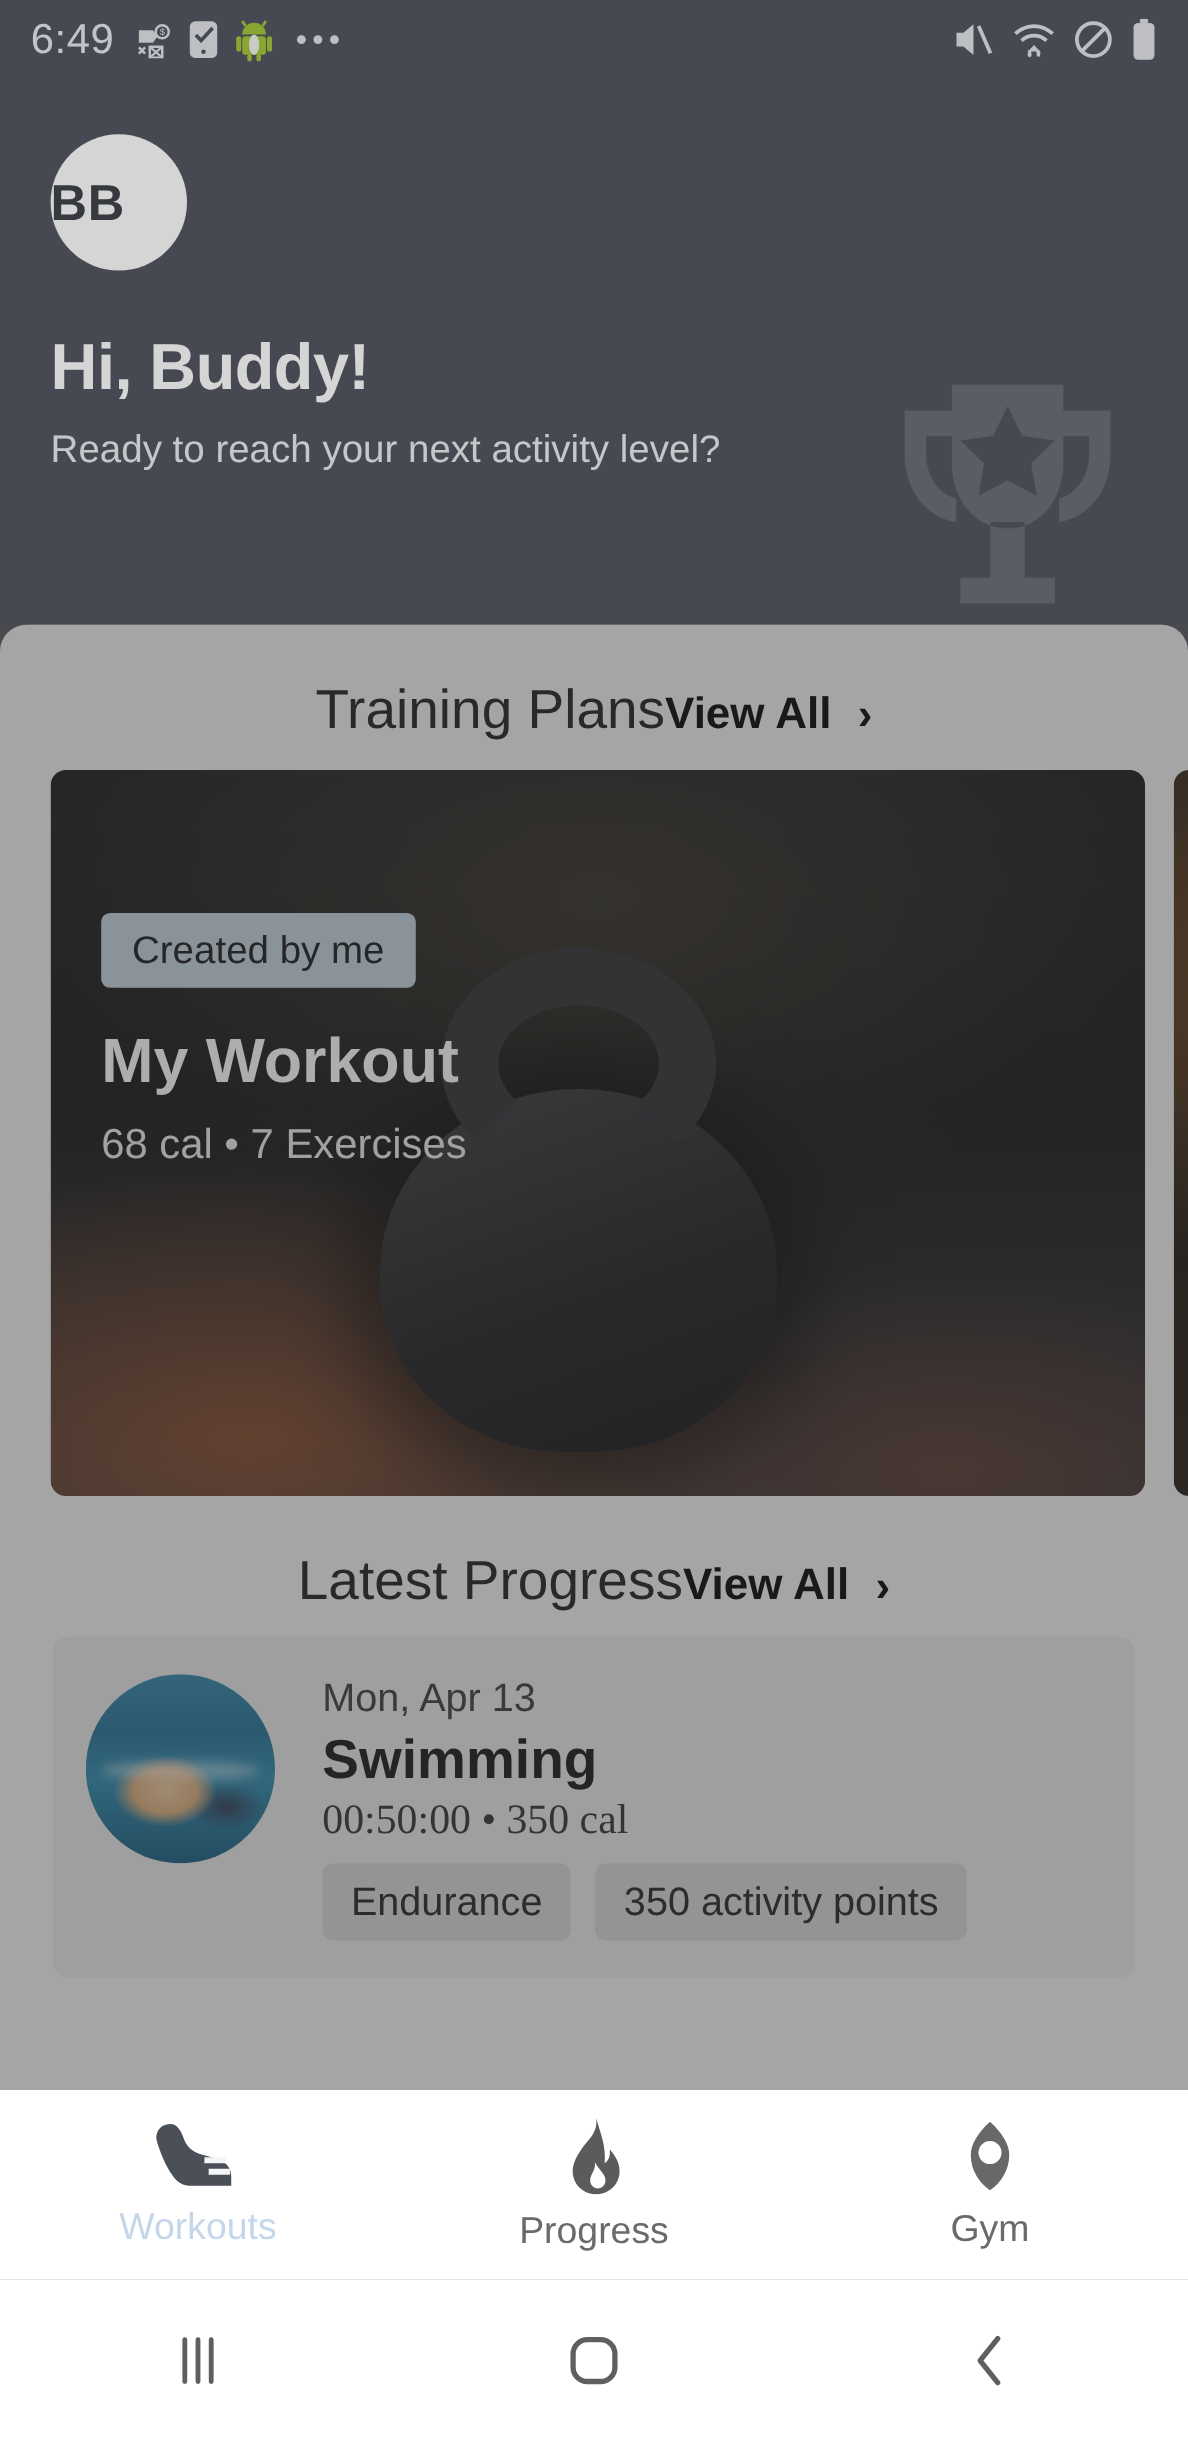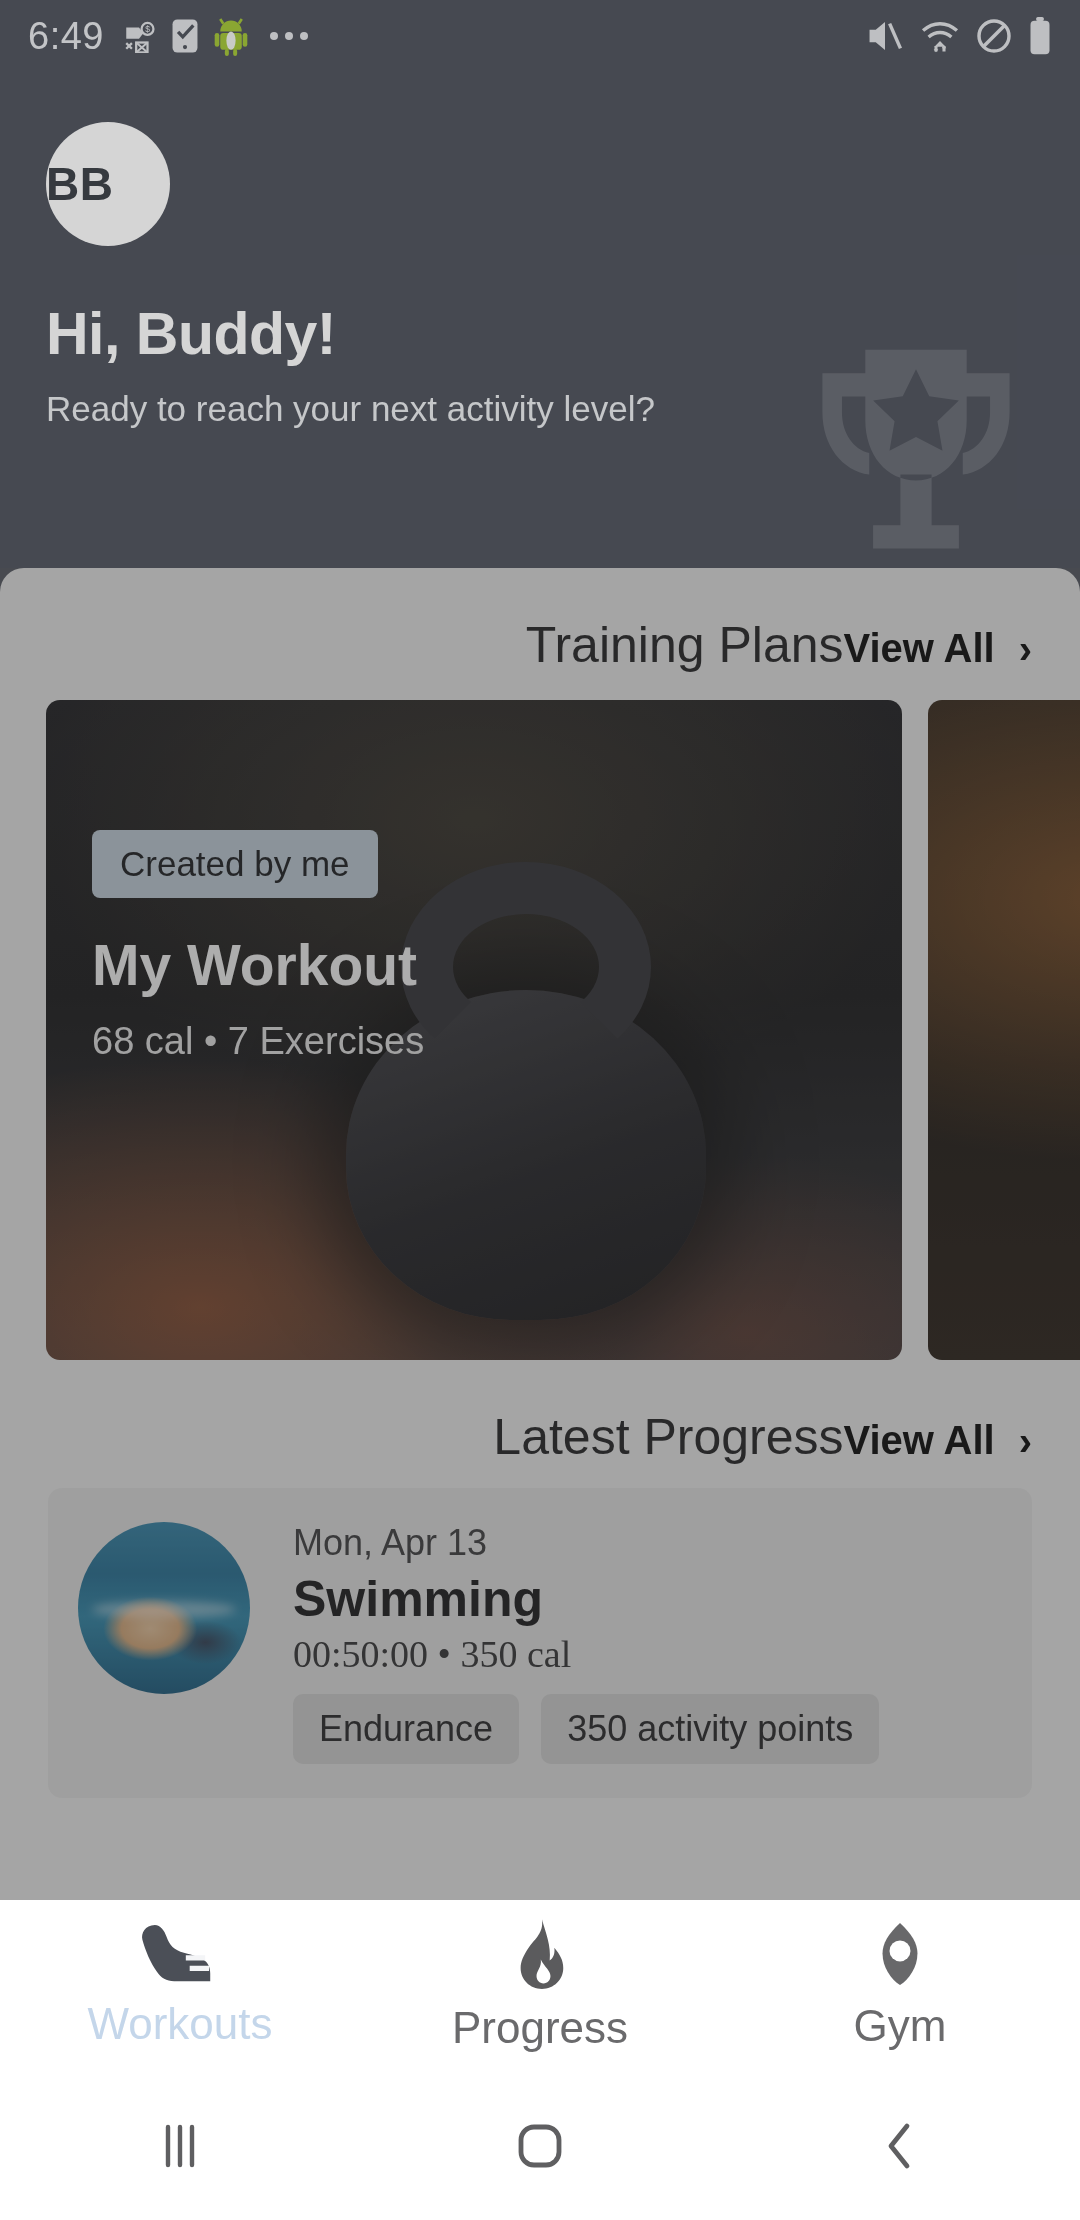--- a/index.html
+++ b/index.html
@@ -51,31 +51,31 @@
   .sheet-scrim{
     position:absolute; top:0; left:0; width:1080px; height:1332px;
     background:rgba(60,60,60,.42); z-index:40; pointer-events:none;
   }
   .header-scrim{
     position:absolute; top:0; left:0; width:1080px; height:568px;
     background:rgba(20,20,22,.18); z-index:41; pointer-events:none;
   }
 
   .section-head{
-    display:flex; align-items:baseline; justify-content:flex-end;
+    display:flex; align-items:baseline; justify-content:center;
     padding:0 48px; margin-top:48px;
   }
   .section-title{ color:#1c1c1e; font-size:50px; font-weight:400; }
   .view-all{ display:flex; align-items:center; gap:24px; color:#000000; font-size:40px;font-weight:bold; }
   .chev{ font-size:40px; line-height:1; }
 
   
   .plan-rail{ display:flex; gap:26px; padding-left:46px; margin-top:26px; }
   .plan-card{
-    position:relative; flex:0 0 auto; width:856px; height:660px;
+    position:relative; flex:0 0 auto; width:995px; height:660px;
     border-radius:14px; overflow:hidden;
     background:
       radial-gradient(120% 90% at 18% 92%, rgba(196,92,38,.55) 0%, rgba(0,0,0,0) 42%),
       radial-gradient(80% 60% at 82% 96%, rgba(150,70,40,.38) 0%, rgba(0,0,0,0) 45%),
       radial-gradient(90% 70% at 50% 18%, rgba(70,62,46,.55) 0%, rgba(0,0,0,0) 60%),
       linear-gradient(180deg,#17171a 0%,#121214 45%,#232326 78%,#2c2c30 100%);
   }
   .plan-card .kettle{
     position:absolute; left:300px; bottom:40px; width:360px; height:330px;
     border-radius:50% 50% 46% 46%;
@@ -130,21 +130,21 @@
     background:#d4d4d4; color:#222224; font-size:36px;
     padding:14px 26px; border-radius:10px; white-space:nowrap;
   }
 
   
   .bottomnav{
     position:absolute; left:0; bottom:148px; width:1080px; height:172px;
     background:#ffffff; display:flex; align-items:center; z-index:60;
   }
   .navitem{ flex:1; display:flex; flex-direction:column; align-items:center; gap:14px; }
-  .navlabel{ font-size:44px; color:#6a6a6c; }
+  .navlabel{ font-size:34px; color:#6a6a6c; }
   .navitem.active .navlabel{ color:#c4d6ea; }
 
   
   .sysnav{
     position:absolute; left:0; bottom:0; width:1080px; height:148px;
     background:#ffffff; display:flex; align-items:center; z-index:60;
   }
   .sysbtn{ flex:1; display:flex; align-items:center; justify-content:center; }
 </style>
 </head>

